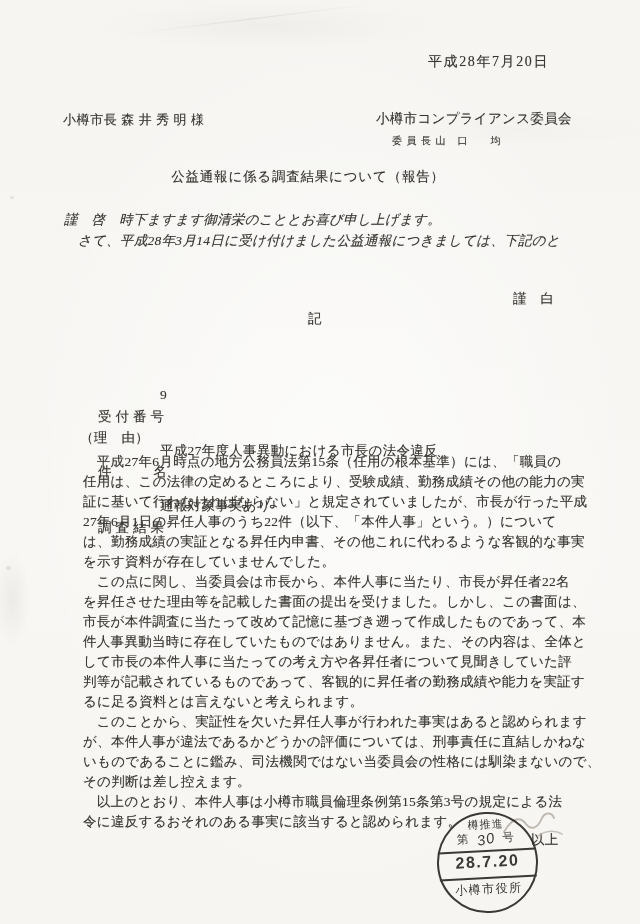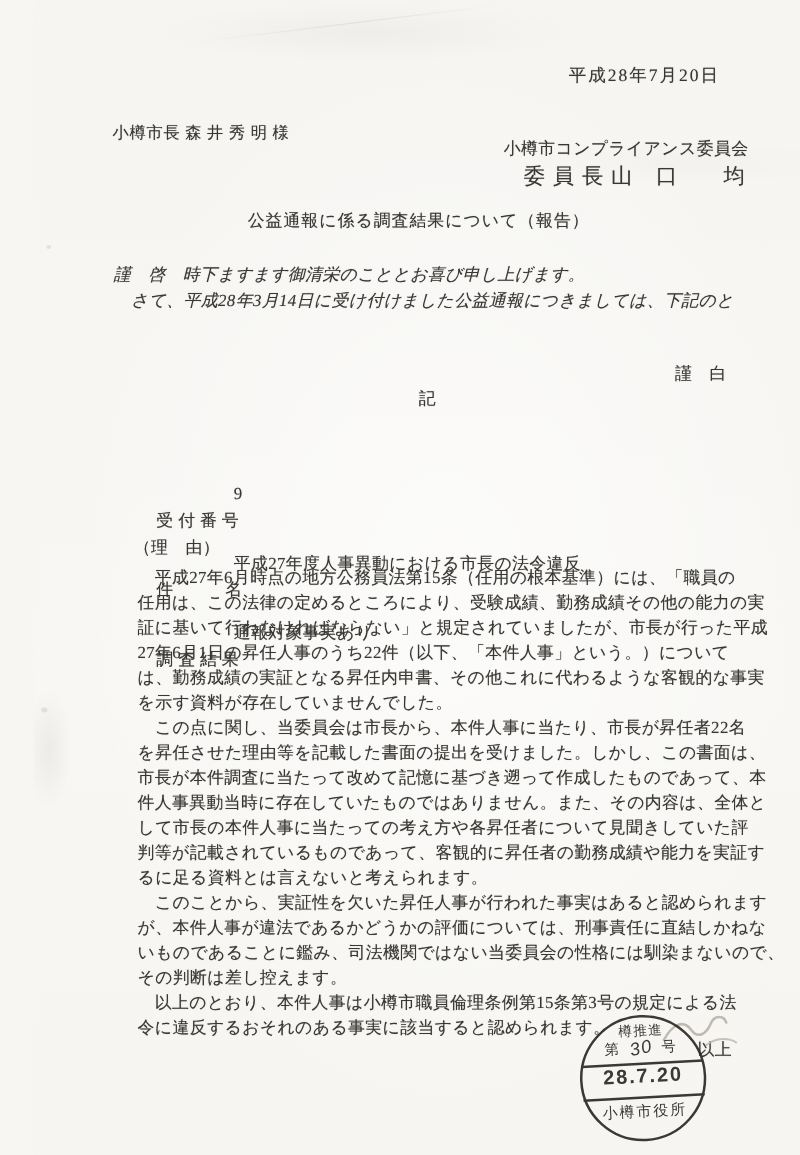--- a/index.html
+++ b/index.html
@@ -2,21 +2,21 @@
 <html><head>
 <meta charset="utf-8">
 <style>
   html,body{margin:0;padding:0;}
   body{
     width:640px;height:924px;position:relative;overflow:hidden;
     background:#f7f6f3;
     font-family:"Liberation Serif","DejaVu Serif",serif;
     color:#3a3733;
   }
-  .page{position:absolute;inset:0;margin-left:27px;}
+  .page{position:absolute;inset:0;}
   
   .page::before{
     content:"";position:absolute;inset:0;pointer-events:none;
     background:
       radial-gradient(240px 34px at 265px 26px, rgba(110,104,95,.055), transparent 70%),
       radial-gradient(26px 70px at 12px 600px, rgba(100,95,88,.08), transparent 70%),
       radial-gradient(200px 26px at 520px 130px, rgba(110,104,95,.03), transparent 70%),
       radial-gradient(420px 600px at 330px 470px, rgba(255,255,255,.55), transparent 75%),
       linear-gradient(180deg,#f6f5f2 0%,#f8f7f4 60%,#f6f5f1 100%);
   }
@@ -24,23 +24,23 @@
     position:absolute;left:130px;top:18px;width:250px;height:1px;
     background:linear-gradient(90deg,transparent,rgba(90,85,78,.10),transparent);
     transform:rotate(-7deg);pointer-events:none;
   }
   .txt{
     position:absolute;white-space:pre;
     font-size:13.5px;letter-spacing:.3px;line-height:17px;
     text-shadow:0 0 .7px rgba(58,55,51,.45);
   }
   .date{top:53px;left:428px;font-size:14px;letter-spacing:1.6px;}
-  .addressee{top:97px;left:63px;font-size:13px;letter-spacing:.6px;}
+  .addressee{top:111px;left:63px;font-size:13px;letter-spacing:.6px;}
   .sender-org{top:110px;left:376px;font-size:13.5px;}
-  .sender-name{top:132px;left:392px;font-size:17px;letter-spacing:1px;}
+  .sender-name{top:132px;left:392px;font-size:10px;letter-spacing:1px;}
   .doc-title{top:168px;left:0;width:616px;text-align:center;font-size:13.5px;letter-spacing:.8px;}
   .greet{top:209px;left:64px;font-style:italic;}
   .greet .tline{height:21.4px;line-height:21.4px;}
   .closing{top:290px;left:513px;}
   .record-marker{top:310px;left:40px;width:550px;text-align:center;}
   .fields{top:350px;left:76px;}
   .field-row{position:relative;height:21.6px;line-height:21.6px;white-space:pre;}
   .field-label{display:inline-block;}
   .field-value{position:absolute;left:84px;top:0;white-space:pre;}
   .reason-heading{top:429px;left:80px;}

